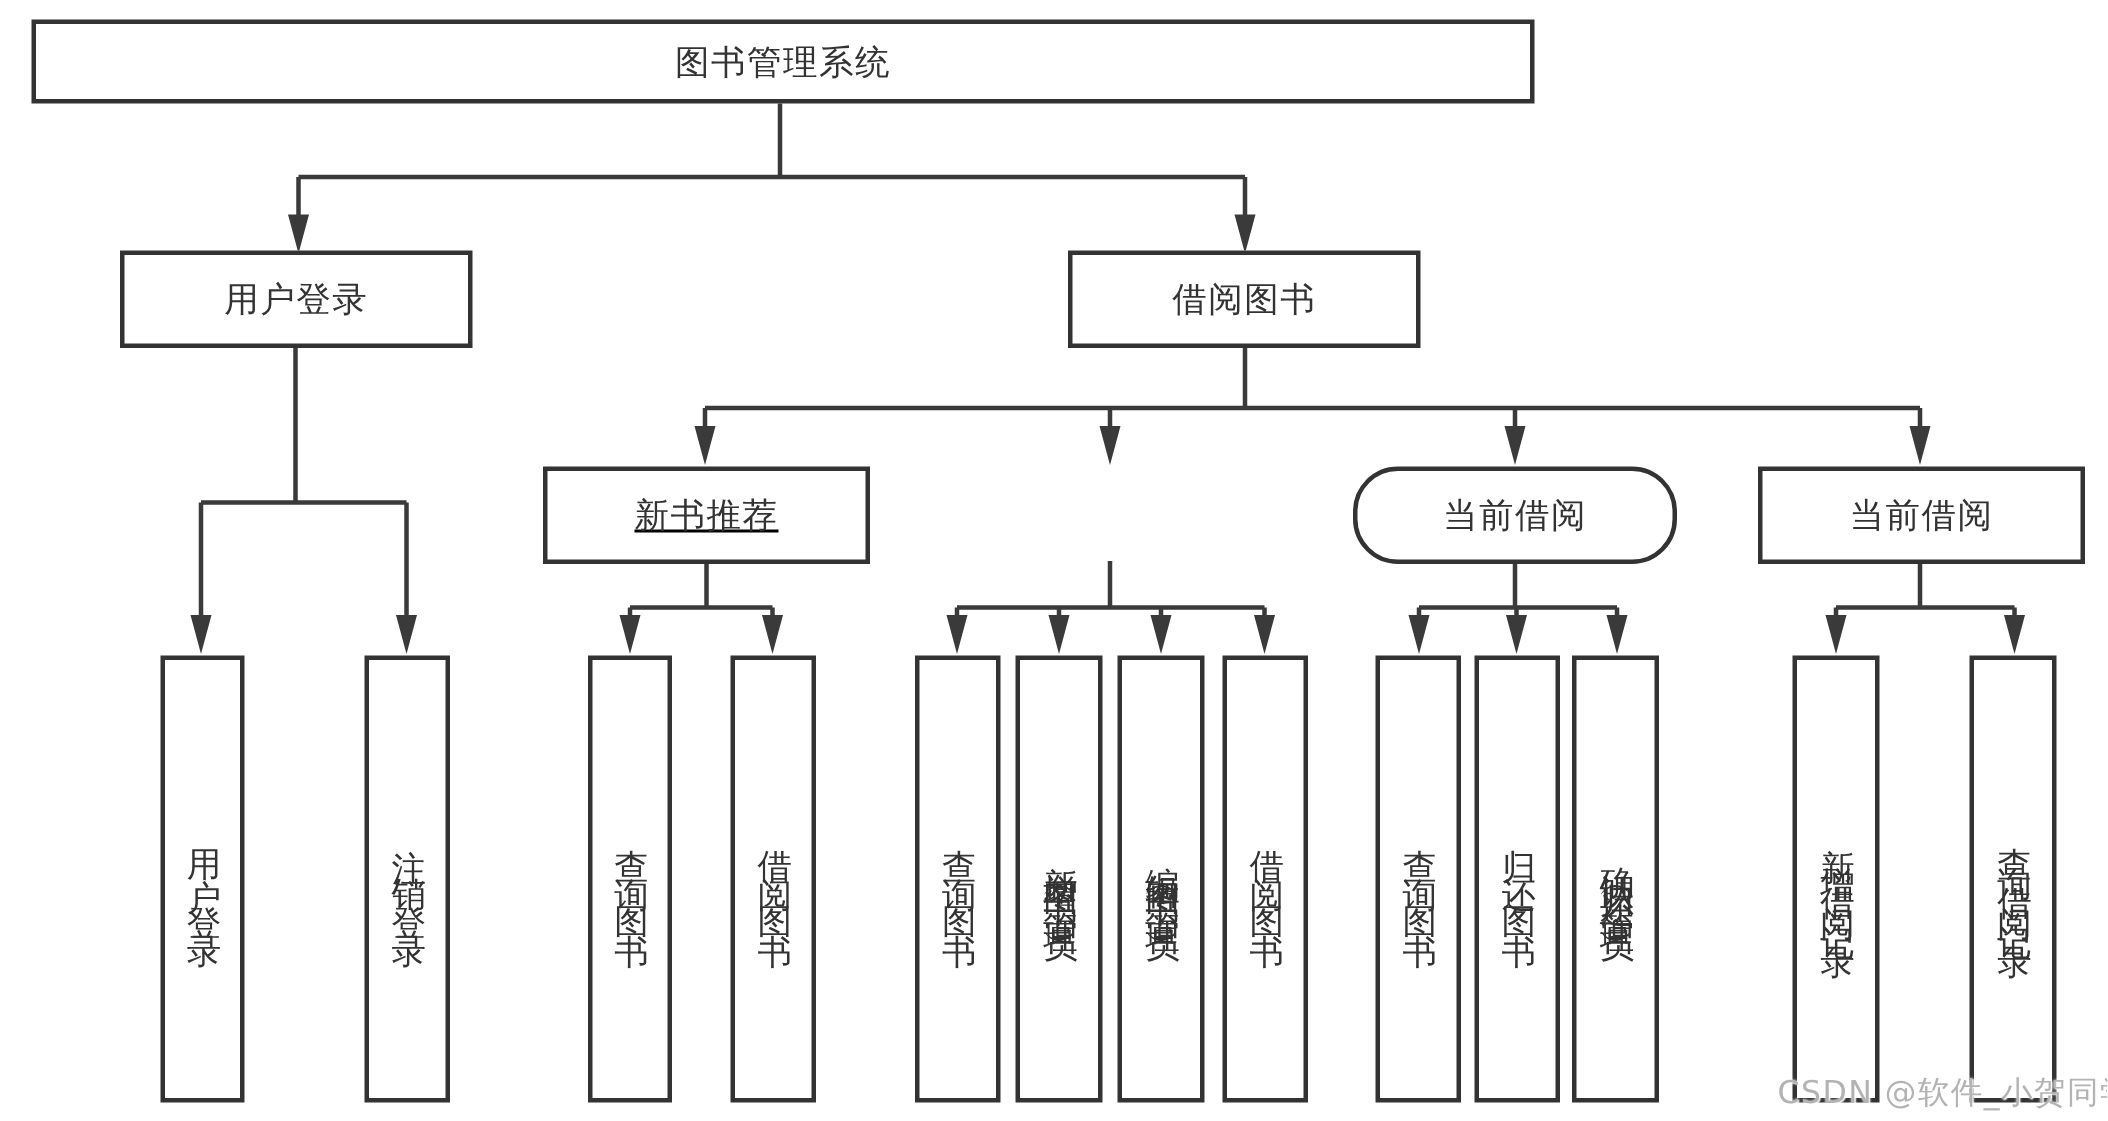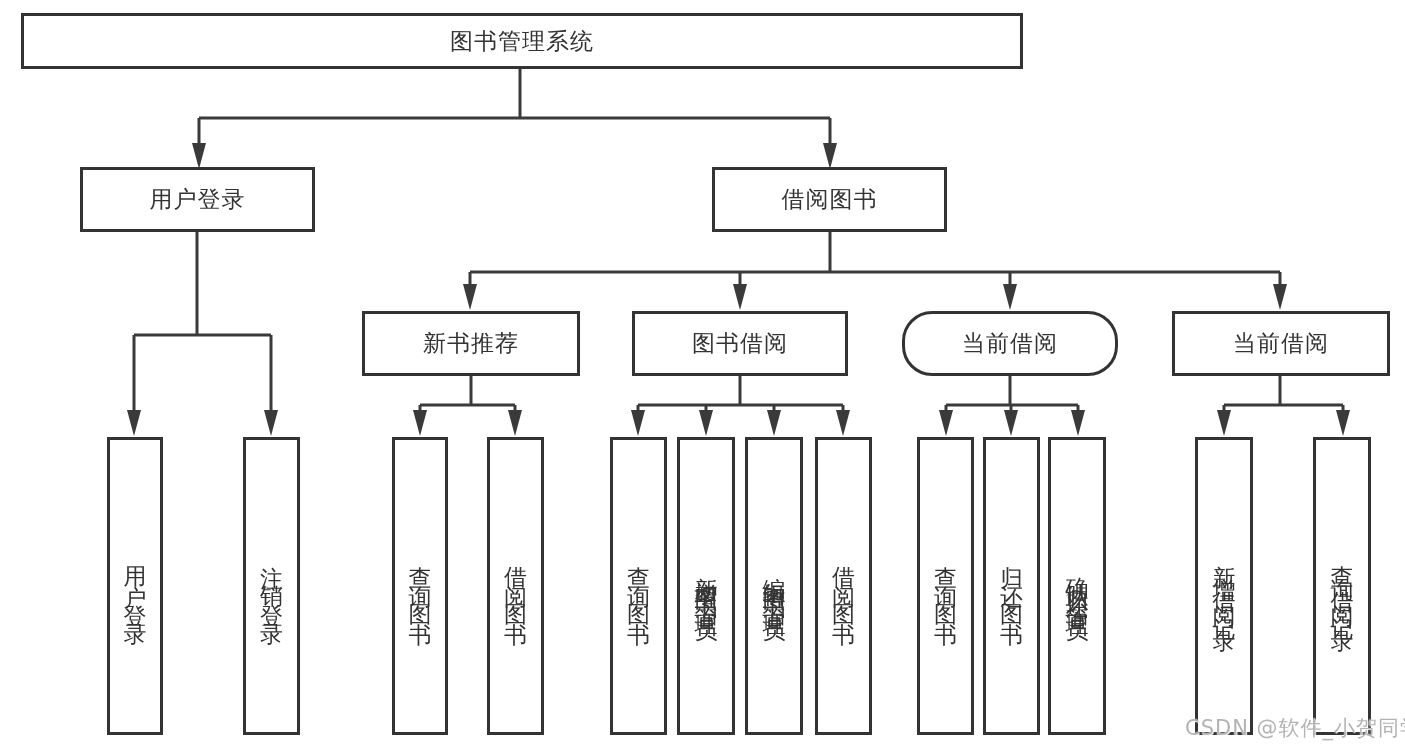--- a/index.html
+++ b/index.html
@@ -117,25 +117,22 @@
     <span class="hlabel">图书管理系统</span>
   </div>
 
   <div class="hnode" style="left:80px; top:167px; width:235px; height:65px;">
     <span class="hlabel">用户登录</span>
   </div>
   <div class="hnode" style="left:712px; top:167px; width:235px; height:65px;">
     <span class="hlabel">借阅图书</span>
   </div>
 
-  <div class="hnode" style="left:362px; top:311px; width:218px; height:65px;">
+  <div class="hnode" style="left:362px; top:311px; width:218px; height:65px;text-decoration:underline;">
     <span class="hlabel">新书推荐</span>
-  </div>
-  <div class="hnode" style="left:632px; top:311px; width:216px; height:65px;">
-    <span class="hlabel">图书借阅</span>
   </div>
   <div class="hnode" style="left:902px; top:311px; width:216px; height:65px;border-radius:30px;">
     <span class="hlabel">当前借阅</span>
   </div>
   <div class="hnode" style="left:1172px; top:311px; width:218px; height:65px;">
     <span class="hlabel">当前借阅</span>
   </div>
 
   <div class="vnode" style="left:107px; width:56px;">
     <span class="vlabel" style="letter-spacing: 19px;">用户登录</span>

